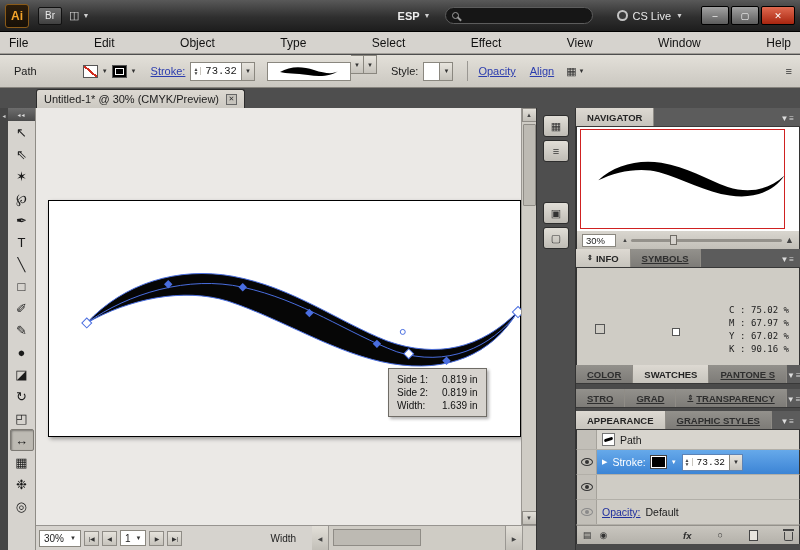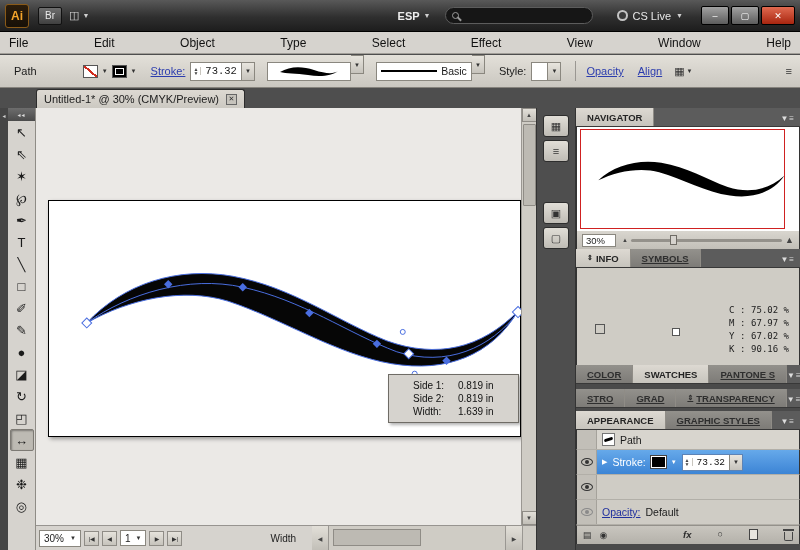--- a/index.html
+++ b/index.html
@@ -81,22 +81,22 @@
   .tools-header{width:100%;height:13px;background:linear-gradient(#6d6d6d,#4b4b4b);
     color:#ddd;font-size:6px;display:flex;align-items:center;justify-content:center;letter-spacing:1px;}
   .tool{width:24px;height:22px;display:flex;align-items:center;justify-content:center;
     font-size:13px;color:#1b1b1b;}
   .tool.selected{background:#bdbab3;border:1px solid #7d7a74;
     box-shadow:inset 1px 1px 2px rgba(0,0,0,.35);border-radius:2px;}
   
   .canvas{position:absolute;left:36px;top:108px;width:500px;bottom:0;background:#ebe9e6;overflow:hidden;}
   .artboard{position:absolute;left:12px;top:92px;width:473px;height:237px;background:#fff;
     border:1px solid #000;box-shadow:2px 2px 4px rgba(0,0,0,.35);}
-  .tooltip{position:absolute;left:352px;top:266px;background:#d6d3ce;border:1px solid #6f6c66;
-    box-shadow:2px 2px 3px rgba(0,0,0,.3);padding:4px 24px;font-size:10px;line-height:13px;color:#111;}
+  .tooltip{position:absolute;left:352px;top:260px;background:#d6d3ce;border:1px solid #6f6c66;
+    box-shadow:2px 2px 3px rgba(0,0,0,.3);padding:4px 8px;font-size:10px;line-height:13px;color:#111;}
   .tooltip .trow{display:flex;gap:5px;}
   .tooltip .tlab{width:40px;}
   .vscroll{position:absolute;right:0;top:0;bottom:25px;width:15px;background:#cfccc5;
     border-left:1px solid #9a9792;display:flex;flex-direction:column;align-items:center;}
   .sbtn{width:15px;height:14px;background:linear-gradient(#e2dfd8,#c2bfb8);border:1px solid #8f8c86;
     font-size:6px;color:#444;display:flex;align-items:center;justify-content:center;}
   .vthumb{width:13px;height:82px;margin-top:2px;background:#bdbab3;border:1px solid #8f8c86;border-radius:1px;}
   .vscroll .bottom{margin-top:auto;}
   
   .statusbar{position:absolute;left:0;right:0;bottom:0;height:25px;background:#d6d3ce;
@@ -164,21 +164,21 @@
   .path-thumb{width:13px;height:13px;background:#fff;border:1px solid #777;display:flex;
     align-items:center;justify-content:center;overflow:hidden;}
   .path-thumb i{display:block;width:9px;height:3px;background:#000;border-radius:2px;transform:rotate(-18deg);}
   .app-swatch{width:15px;height:12px;border:1px solid #fff;outline:1px solid #444;background:#000;}
   .app-swatch.none{background:linear-gradient(to top right,transparent 44%,#d12c1e 44%,#d12c1e 56%,transparent 56%),#fff;border-color:#555;outline:none;}
   .acombo{display:flex;align-items:center;background:#fff;border:1px solid #5d83b5;height:17px;color:#111;}
   .opacity-link{color:#20309e;text-decoration:underline;}
   .abottom{height:19px;background:linear-gradient(#c9c6bf,#b4b1aa);border-top:1px solid #94918b;
     display:flex;align-items:center;padding:0 6px;gap:8px;border-left:1px solid #333;border-right:1px solid #333;}
   .abicon{font-size:9px;color:#333;display:flex;align-items:center;justify-content:center;}
-  .abright{margin-left:auto;display:flex;align-items:flex-start;gap:26px;}
+  .abright{margin-left:auto;display:flex;align-items:center;gap:26px;}
   .fx{font-style:italic;font-weight:bold;font-size:9.5px;color:#2e2e2e;}
   .page-icon{width:9px;height:11px;border:1px solid #444;background:#e8e5de;}
   .trash{width:9px;height:9px;border:1px solid #444;border-top:none;border-radius:0 0 2px 2px;position:relative;margin-top:3px;}
   .trash::before{content:'';position:absolute;top:-3px;left:-2px;right:-2px;height:2px;background:#444;}
 </style>
 </head>
 <body>
 
 <div class="titlebar">
   <div class="ai-logo">Ai</div>
@@ -235,24 +235,20 @@
       </span>
     <span class="combo-val">73.32</span>
     <span class="dd-btn">▼</span>
   </div>
   <div class="profile-box">
     <svg width="66" height="13" viewBox="0 0 66 13">
       <path d="M4,7 C14,1 26,1 38,5 C50,9 58,9 62,6 C56,11 44,12 32,10 C20,8 10,9 4,7 Z" fill="#000"></path>
     </svg>
   </div>
   <span class="dd-btn" style="height:19px;border:1px solid #8a877f;border-left:none;">▼</span>
-  <div class="brush-box">
-    <span class="brush-line"></span>
-    <span>Basic</span>
-  </div>
   <span class="dd-btn" style="height:19px;border:1px solid #8a877f;border-left:none;">▼</span>
   <span class="cb-label">Style:</span>
   <div class="style-dd">
     <span class="dd-btn" style="margin-left:auto;">▼</span>
   </div>
   <span class="vsep"></span>
   <span class="link" style="margin-left:0;">Opacity</span>
   <span class="link">Align</span>
   <span class="cb-icon">▦<span class="tiny-caret">▼</span></span>
   <span class="cb-icon" style="margin-left:auto;margin-right:8px;">≡</span>

